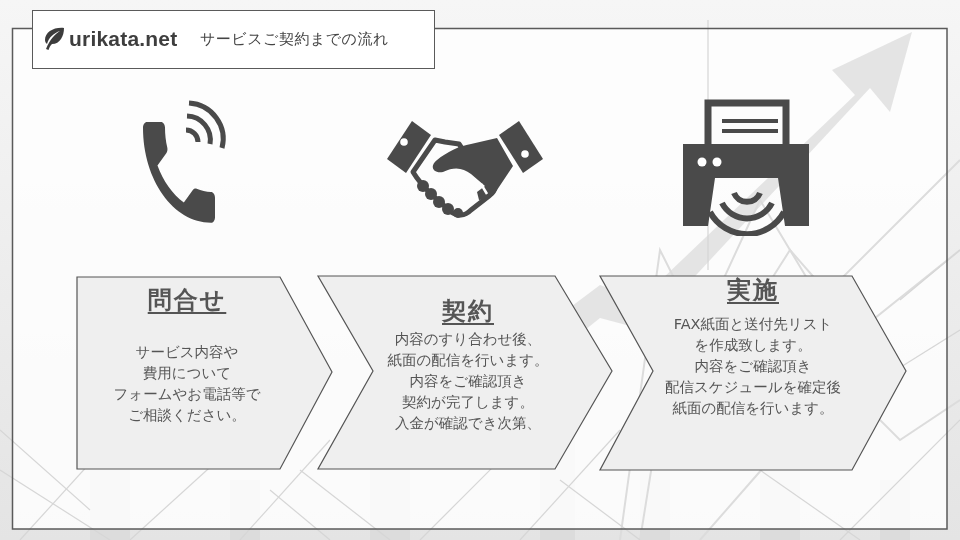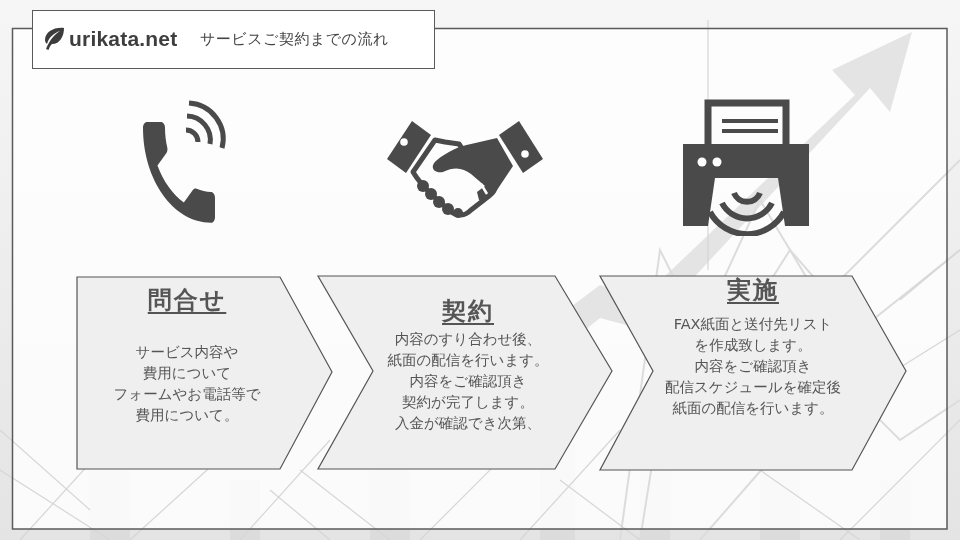--- a/index.html
+++ b/index.html
@@ -159,21 +159,21 @@
   <polygon points="318,276 555,276 612,371 555,469 318,469 373,371" fill="#efefef" stroke="#555" stroke-width="1.2"></polygon>
   <polygon points="600,276 852,276 906,371 852,470 600,470 653,371" fill="#efefef" stroke="#555" stroke-width="1.2"></polygon>
 </svg>
 
 <div class="step-text" style="left:77px;top:284px;width:220px;">
   <div class="step-heading">問合せ</div>
   <div class="step-body" style="margin-top:26px;">
     <div>サービス内容や</div>
     <div>費用について</div>
     <div>フォームやお電話等で</div>
-    <div>費用について。</div>
+    <div>ご相談ください。</div>
   </div>
 </div>
 
 <div class="step-text" style="left:368px;top:295px;width:200px;">
   <div class="step-heading">契約</div>
   <div class="step-body" style="margin-top:2px;">
     <div>内容のすり合わせ後、</div>
     <div>紙面の配信を行います。</div>
     <div>内容をご確認頂き</div>
     <div>契約が完了します。</div>

